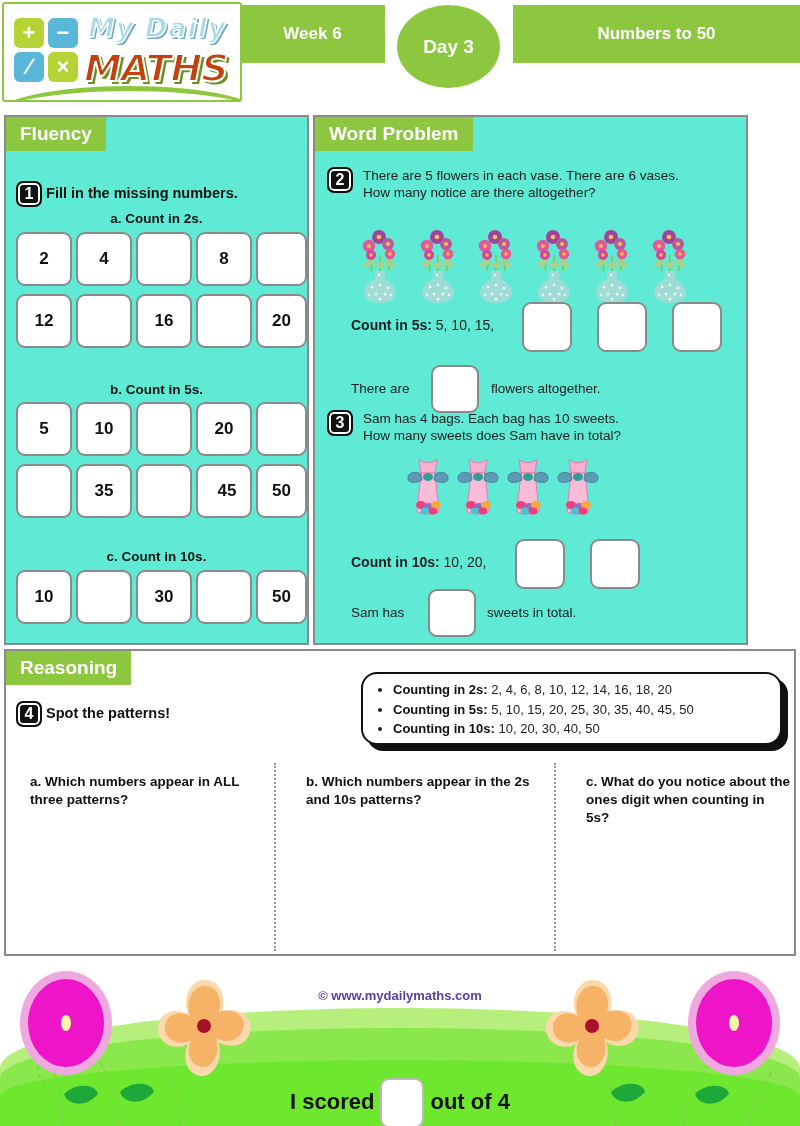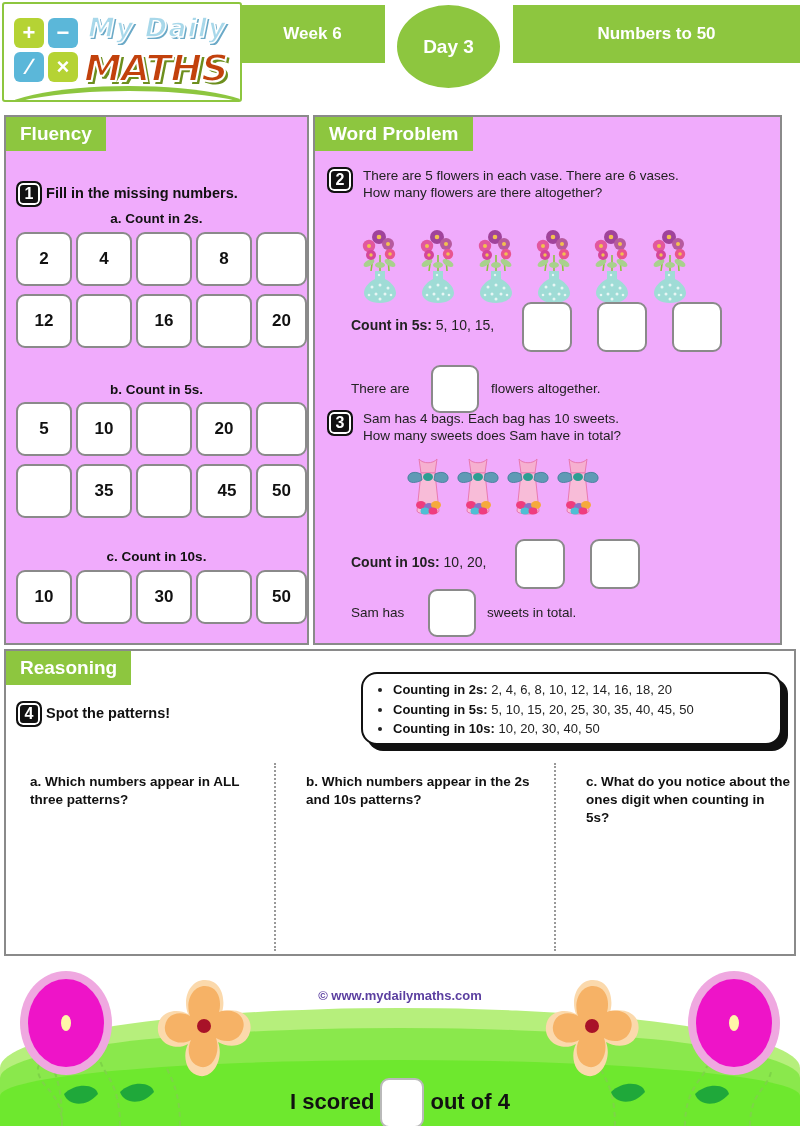--- a/index.html
+++ b/index.html
@@ -64,23 +64,23 @@
   .logo-maths {
     position:absolute; left:80px; top:42px;
     font-family:"DejaVu Sans", sans-serif;
     font-size:38px; font-weight:bold; font-style:italic;
     color:#c2410c; -webkit-text-stroke:2px #ffffff;
     text-shadow:3px 3px 0 #6d8f1e; letter-spacing:-1px; white-space:nowrap;
   }
 
   
   .panels { position:absolute; left:4px; top:115px; width:792px; height:530px; }
-  .panel { position:absolute; border:2px solid #8a8a8a; background:#f0abfc; }
+  .panel { position:absolute; border:2px solid #8a8a8a; background:#5eead4; }
   .panel-fluency { left:0; top:0; width:305px; height:530px; }
-  .panel-word    { left:309px; top:0; width:469px; height:530px; }
+  .panel-word    { left:309px; top:0; width:435px; height:530px; }
   .panel-head {
     position:absolute; left:0; top:0; height:34px;
     background:#8dc63f; color:#fff; font-size:19px; font-weight:bold;
     padding:0 14px 0 14px; line-height:34px; white-space:nowrap;
   }
 
   .qbadge {
     display:inline-block; width:26px; height:26px; background:#111;
     border-radius:7px; border:2px solid #111;
     box-shadow:inset 0 0 0 2px #fff;
@@ -232,21 +232,21 @@
   </div>
 
   <div class="panel panel-word">
     <div class="panel-head">Word Problem</div>
 
     <div style="position:absolute; left:12px; top:50px;">
       <span class="qbadge">2</span>
     </div>
     <div class="wp-text" style="left:48px; top:50px; width:420px;">
       <div>There are 5 flowers in each vase. There are 6 vases.</div>
-      <div>How many flowers are there altogether?</div>
+      <div>How many notice are there altogether?</div>
     </div>
 
     <div>
       <svg class="vase" style="left:42px;  top:110px;" viewBox="0 0 46 76">
         <g>
             <path d="M16 30 L14 44" stroke="#8cc63e" stroke-width="1.6" fill="none"></path>
             <path d="M23 28 L23 44" stroke="#8cc63e" stroke-width="1.6" fill="none"></path>
             <path d="M31 30 L32 44" stroke="#8cc63e" stroke-width="1.6" fill="none"></path>
         <ellipse cx="12" cy="36" rx="6" ry="3" fill="#a8d18d" transform="rotate(-30 12 36)"></ellipse>
             <ellipse cx="33" cy="36" rx="6" ry="3" fill="#a8d18d" transform="rotate(30 33 36)"></ellipse>

